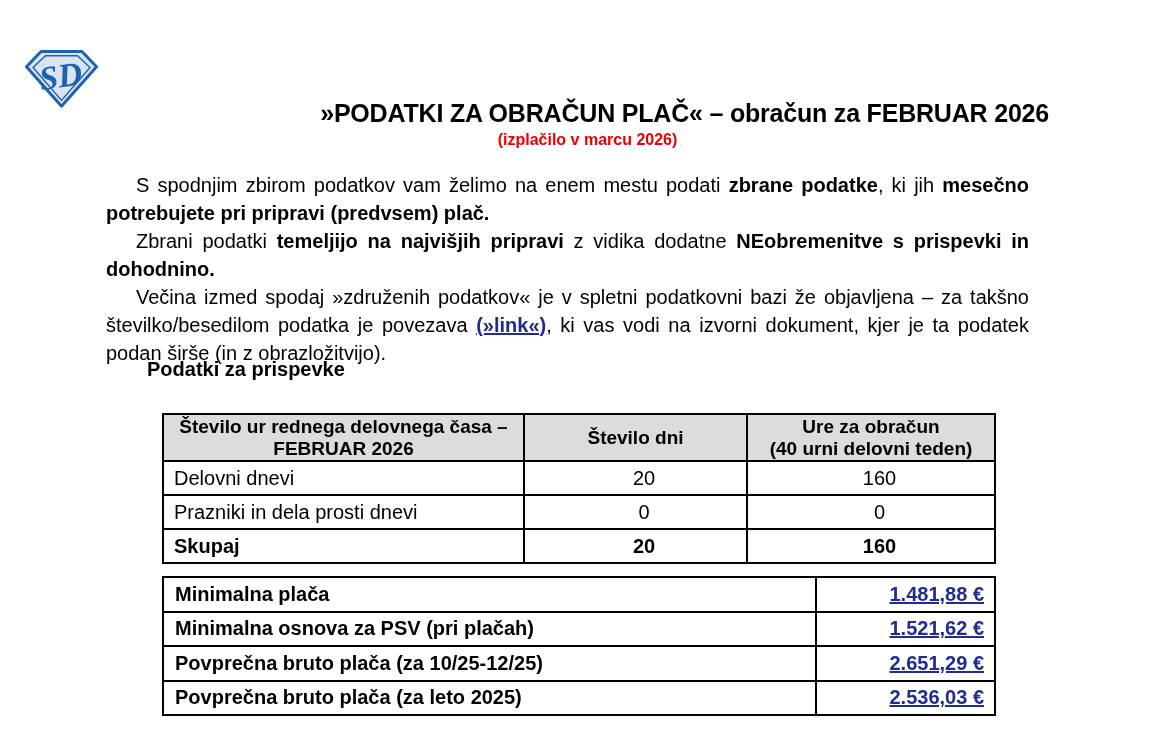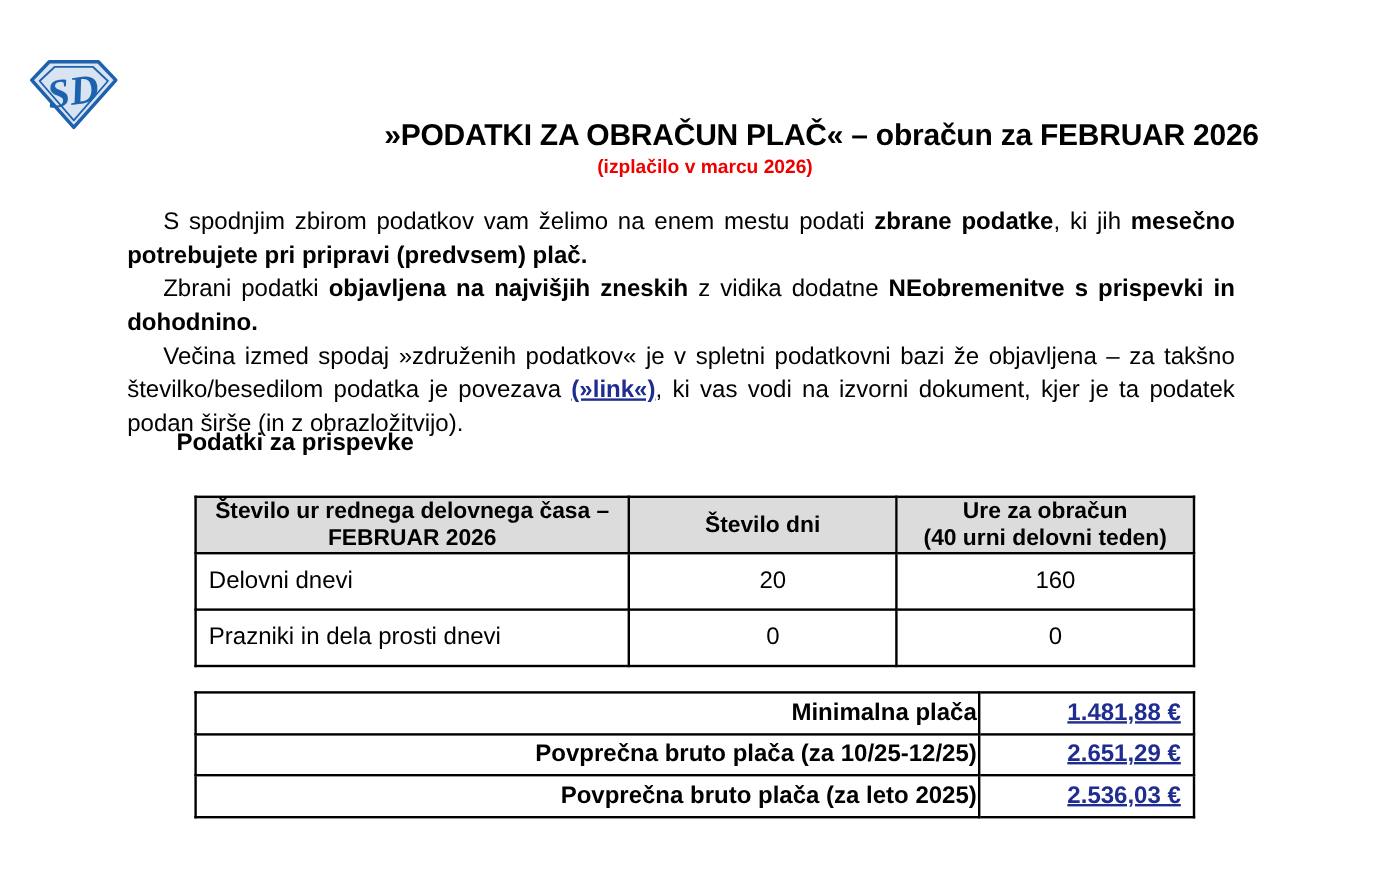--- a/index.html
+++ b/index.html
@@ -30,28 +30,28 @@
     position:absolute;left:147px;top:358px;font-size:20px;font-weight:bold;
   }
   table{border-collapse:collapse;table-layout:fixed;}
   .t1{position:absolute;left:162px;top:413px;width:832px;}
   .t1 th,.t1 td,.t2 td{border:2px solid #000;overflow:hidden;}
   .t1 th{
     background:var(--hdrbg,#dcdcdc);font-weight:bold;font-size:19px;line-height:22px;
     text-align:center;vertical-align:middle;white-space:pre-line;height:45px;padding:0 6px;
   }
   .t1 td{font-size:20px;vertical-align:middle;padding-left:18px;}
-  .t1 tr.body-row{height:47px;}
+  .t1 tr.body-row{height:34px;}
   .t1 td.label{text-align:left;padding-left:10px;}
   .t1 td.num{text-align:center;}
   .t1 tr.bold-row td{font-weight:bold;}
   .t2{position:absolute;left:162px;top:576px;width:832px;}
   .t2 tr{height:34.5px;}
   .t2 td{font-size:20px;vertical-align:middle;}
-  .t2 td.label{font-weight:bold;text-align:right;padding-left:11px;}
+  .t2 td.label{font-weight:bold;text-align:left;padding-left:11px;}
   .t2 td.val{text-align:right;padding-right:10px;}
   .amount-link{
     color:var(--link,#1f2c90);font-weight:bold;text-decoration:underline;cursor:pointer;
     white-space:nowrap;
   }
 </style>
 </head>
 <body>
 
 <div class="page">
@@ -60,21 +60,21 @@
     <polygon points="2,28 22,7 78,7 98,28 50,82" fill="#d8e4f2" stroke="#1e62ae" stroke-width="4" stroke-linejoin="round"></polygon>
     <polygon points="11,29 28,13 72,13 89,29 50,74" fill="none" stroke="#1e62ae" stroke-width="2" stroke-linejoin="round"></polygon>
     <text x="50" y="56" text-anchor="middle" font-size="46" font-style="italic" font-weight="bold" font-family="'Liberation Serif',serif" fill="#1e62ae" transform="rotate(-8 50 48)">SD</text>
   </svg>
 
   <div class="doc-title">»PODATKI ZA OBRAČUN PLAČ« – obračun za FEBRUAR 2026</div>
   <div class="doc-subtitle">(izplačilo v marcu 2026)</div>
 
   <div class="paras">
     <p><span>S spodnjim zbirom podatkov vam želimo na enem mestu podati </span><span class="b">zbrane podatke</span><span>, ki jih </span><span class="b">mesečno potrebujete pri pripravi (predvsem) plač.</span></p>
-    <p><span>Zbrani podatki </span><span class="b">objavljena na najvišjih zneskih</span><span> z vidika dodatne </span><span class="b">NEobremenitve s prispevki in dohodnino.</span></p>
+    <p><span>Zbrani podatki </span><span class="b">temeljijo na najvišjih pripravi</span><span> z vidika dodatne </span><span class="b">NEobremenitve s prispevki in dohodnino.</span></p>
     <p><span>Večina izmed spodaj »združenih podatkov« je v spletni podatkovni bazi že objavljena – za takšno številko/besedilom podatka je povezava </span><span class="b inline-link">(»link«)</span><span>, ki vas vodi na izvorni dokument, kjer je ta podatek podan širše (in z obrazložitvijo).</span></p>
   </div>
 
   <div class="section-heading">Podatki za prispevke</div>
 
   <table class="t1">
     <colgroup>
         <col style="width:361px">
         <col style="width:223px">
         <col style="width:248px">
@@ -92,32 +92,41 @@
         <tr class="body-row">
           <td class="label">Delovni dnevi</td>
           <td class="num">20</td>
           <td class="num">160</td>
         </tr>
         <tr class="body-row">
           <td class="label">Prazniki in dela prosti dnevi</td>
           <td class="num">0</td>
           <td class="num">0</td>
         </tr>
+        <tr class="body-row bold-row">
+          <td class="label">Skupaj</td>
+          <td class="num">20</td>
+          <td class="num">160</td>
+        </tr>
       </tbody>
   </table>
 
   <table class="t2">
     <colgroup>
         <col style="width:653px">
         <col style="width:179px">
       </colgroup>
     <tbody>
         <tr>
           <td class="label">Minimalna plača</td>
           <td class="val"><span class="amount-link">1.481,88 €</span></td>
+        </tr>
+        <tr>
+          <td class="label">Minimalna osnova za PSV (pri plačah)</td>
+          <td class="val"><span class="amount-link">1.521,62 €</span></td>
         </tr>
         <tr>
           <td class="label">Povprečna bruto plača (za 10/25-12/25)</td>
           <td class="val"><span class="amount-link">2.651,29 €</span></td>
         </tr>
         <tr>
           <td class="label">Povprečna bruto plača (za leto 2025)</td>
           <td class="val"><span class="amount-link">2.536,03 €</span></td>
         </tr>
       </tbody>

